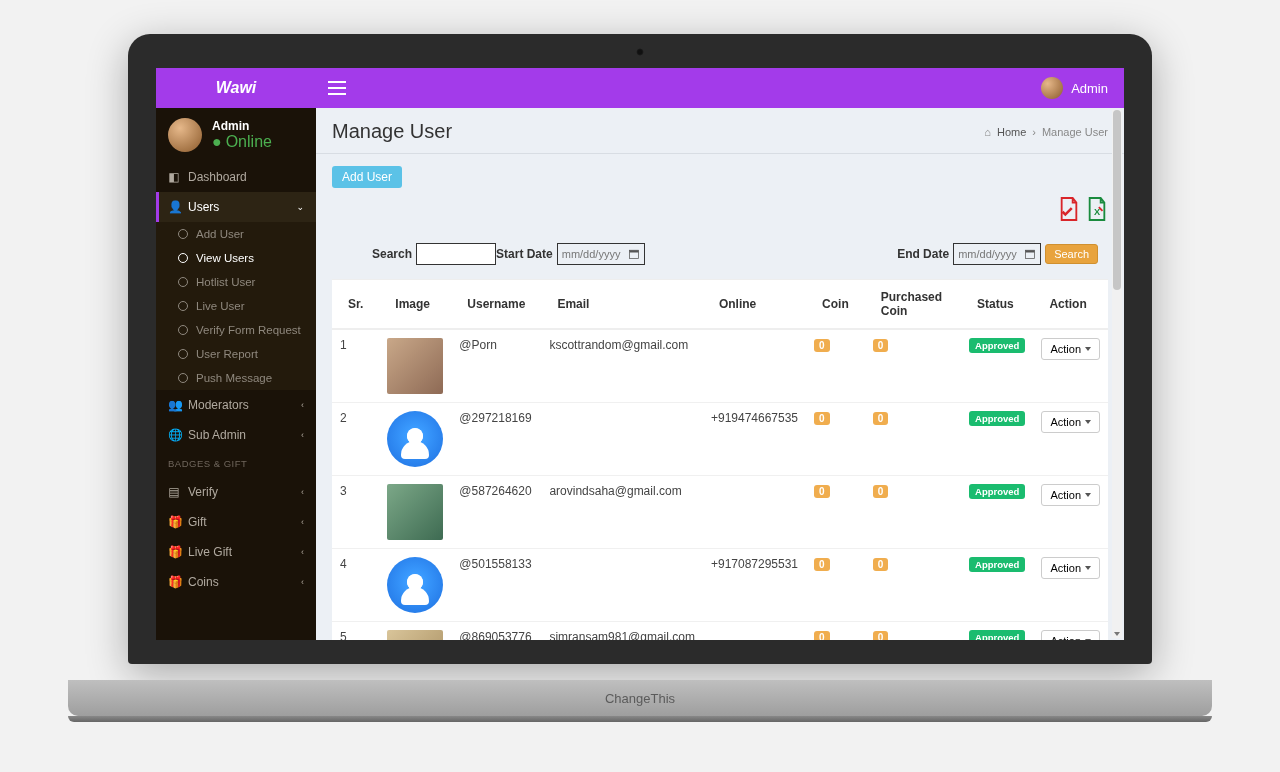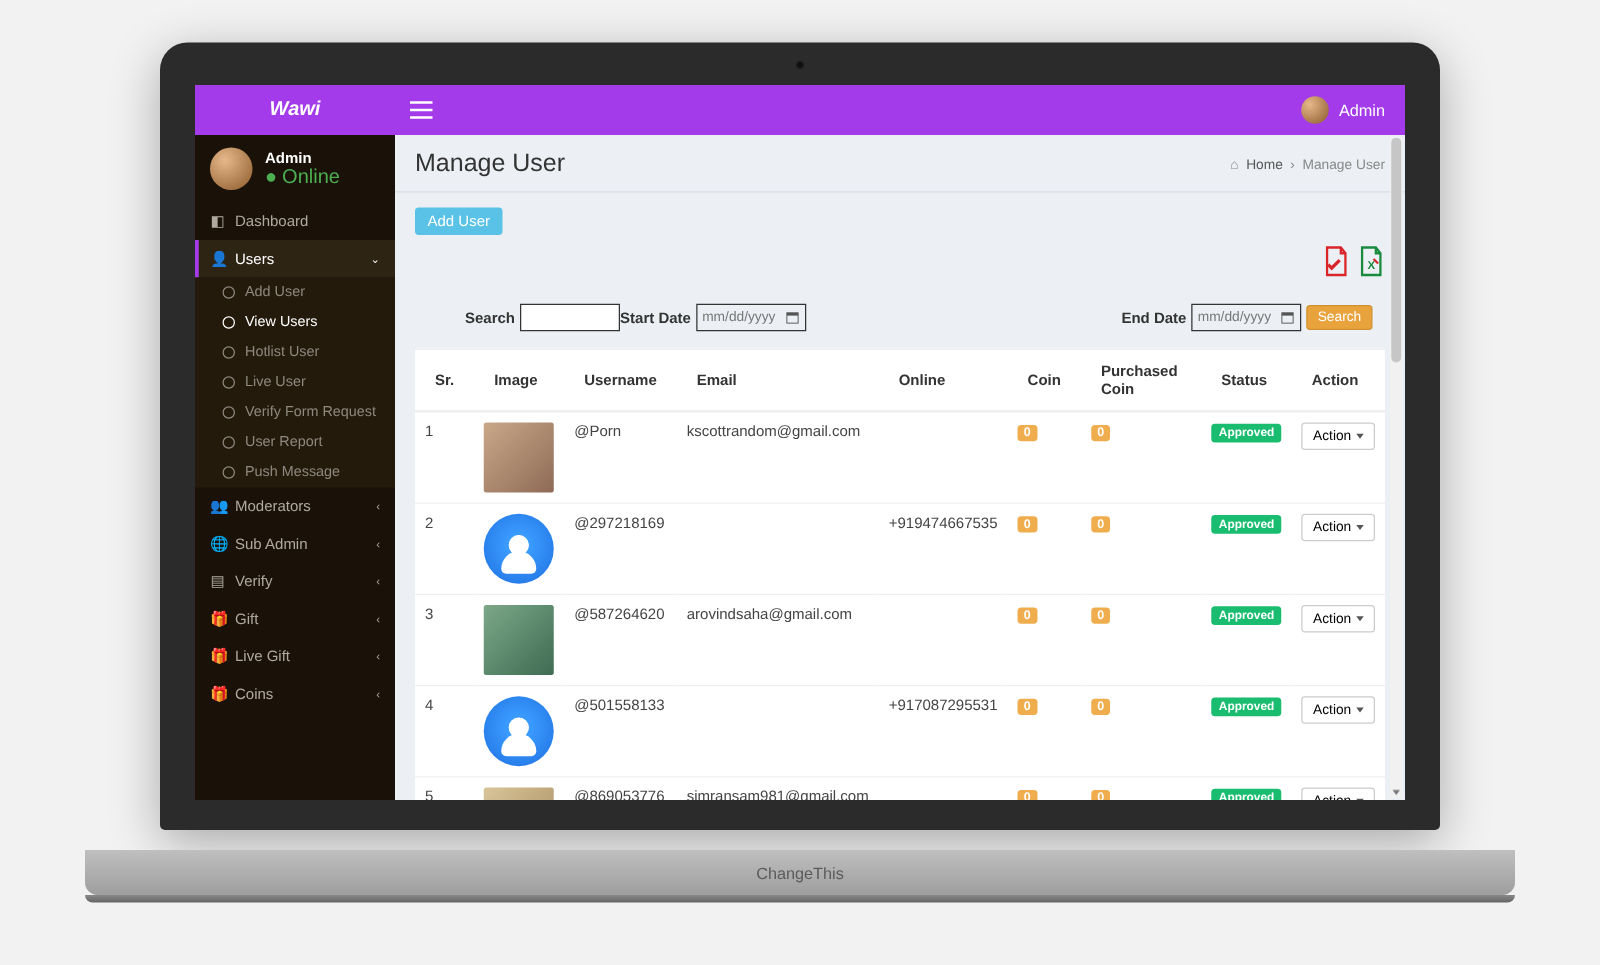--- a/index.html
+++ b/index.html
@@ -447,20 +447,21 @@
             <span class="ico">👥</span>
             <span>Moderators</span>
             <span class="chev">‹</span>
           </div>
           <div class="nav-item">
             <span class="ico">🌐</span>
             <span>Sub Admin</span>
             <span class="chev">‹</span>
           </div>
 
+          <div class="nav-header">BADGES &amp; GIFT</div>
 
           <div class="nav-item">
             <span class="ico">▤</span>
             <span>Verify</span>
             <span class="chev">‹</span>
           </div>
           <div class="nav-item">
             <span class="ico">🎁</span>
             <span>Gift</span>
             <span class="chev">‹</span>

